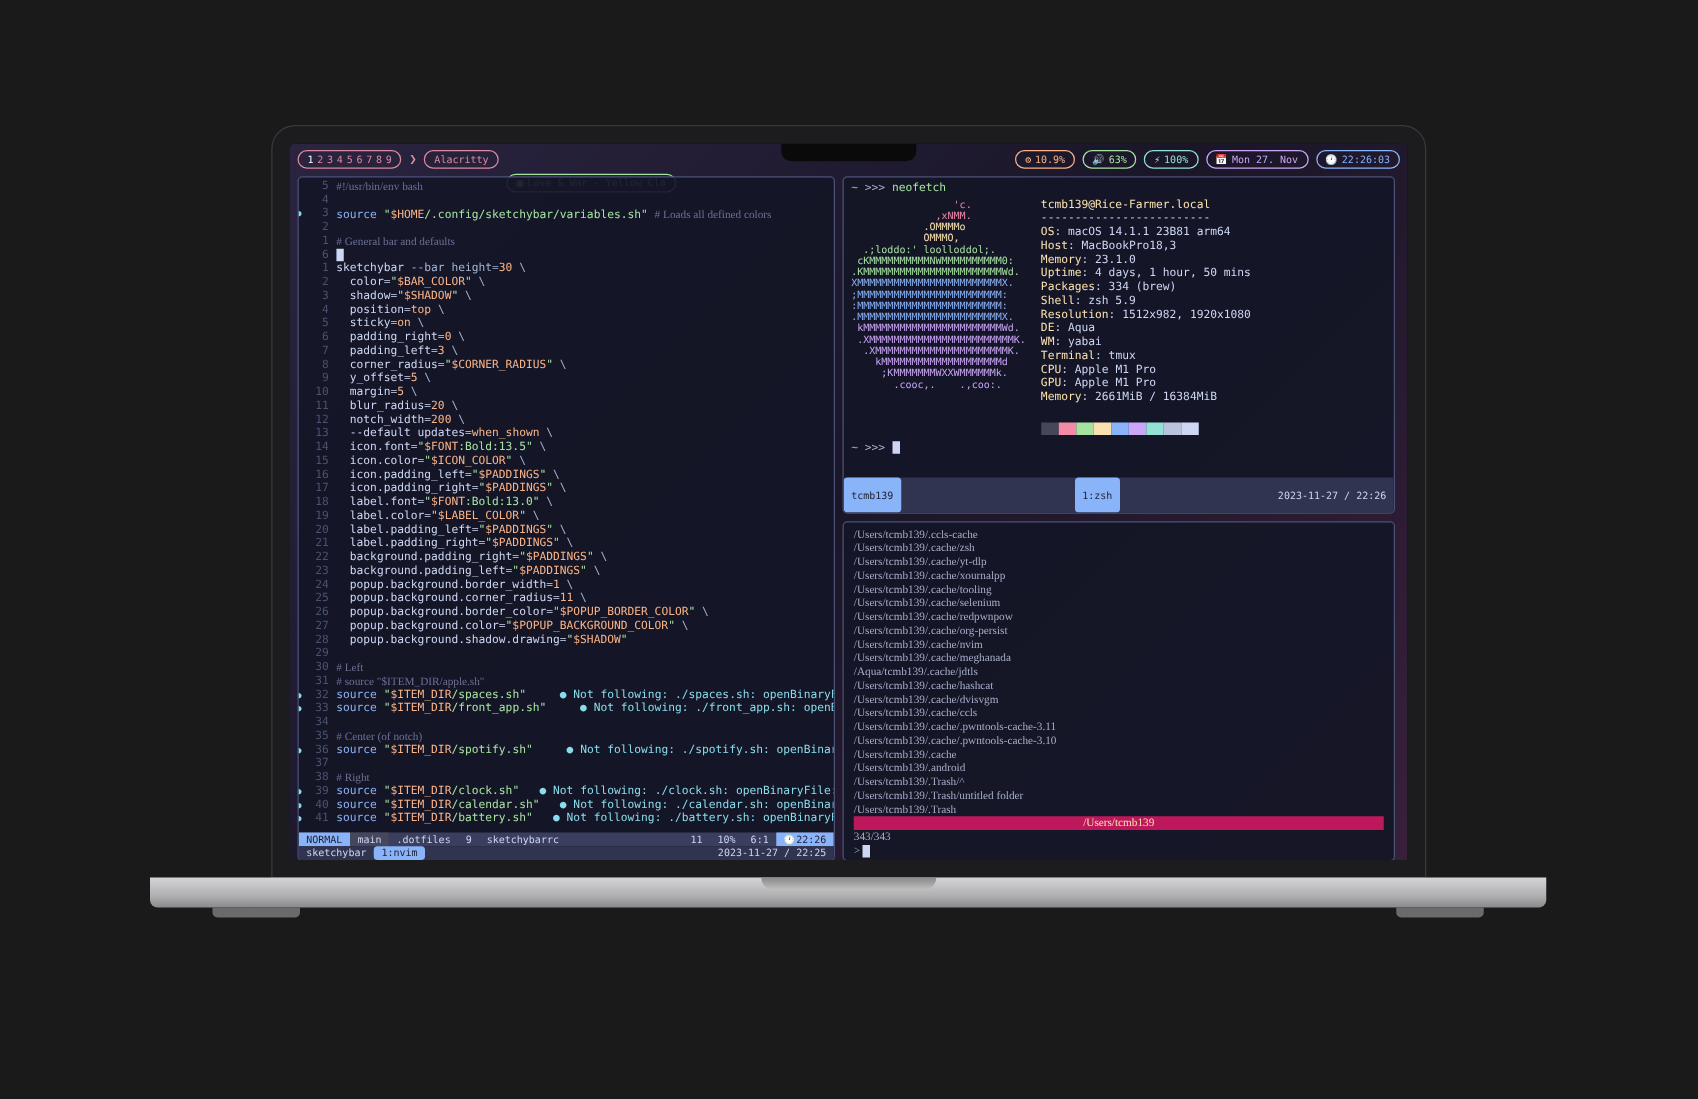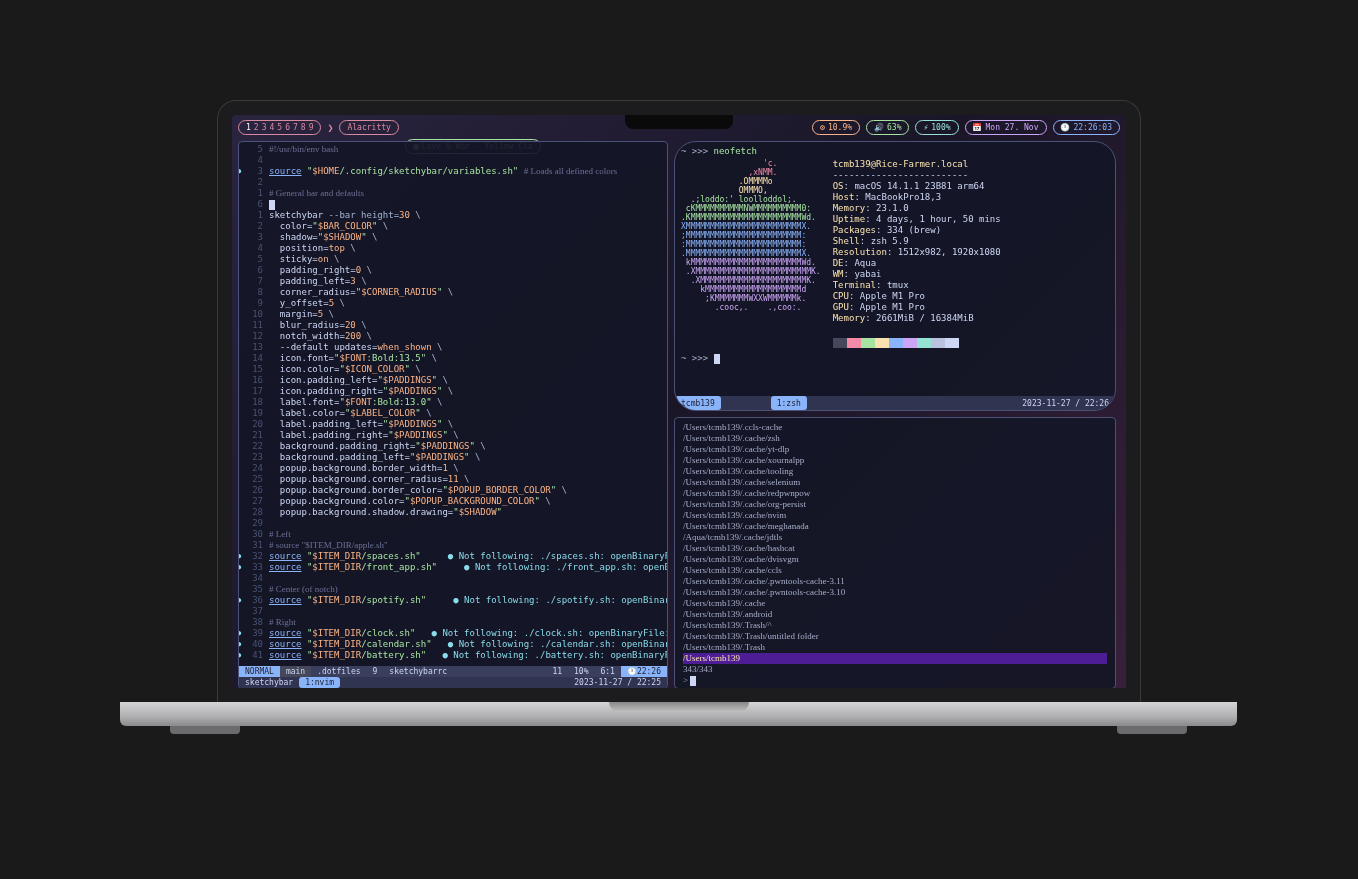--- a/index.html
+++ b/index.html
@@ -26,31 +26,31 @@
   .spacer { flex:1; }
   .cpu { color:#fab387; }
   .vol { color:#a6e3a1; }
   .batt { color:#94e2d5; }
   .date { color:#cba6f7; }
   .time { color:#89b4fa; }
 
   
   .pane { position:absolute; border:1px solid #4a5278; border-radius:4px; background:rgba(20,22,38,0.92); overflow:hidden; }
   .editor { left:6px; top:26px; width:430px; height:548px; }
-  .fetch  { left:442px; top:26px; width:442px; height:270px;border-radius:22px; }
+  .fetch  { left:442px; top:26px; width:442px; height:270px; }
   .files  { left:442px; top:302px; width:442px; height:272px; }
 
   .gutter { position:absolute; left:0; top:0; bottom:22px; width:28px; text-align:right; color:#4a5270; padding:2px 4px 0 0; }
   .gutter div { height:11px; position:relative; }
   .gutter .warn::before { content:"●"; color:#89dceb; position:absolute; left:-2px; font-size:7px; }
   .code { position:absolute; left:30px; right:0; top:0; bottom:22px; padding-top:2px; overflow:hidden; white-space:pre; }
   .code > div { height:11px; }
 
   .c-cmt   { color:#6c7096;font-family:Liberation Serif, serif; }
-  .c-kw    { color:#89b4fa;text-decoration:underline; }
+  .c-kw    { color:#89b4fa; }
   .c-str   { color:#a6e3a1; }
   .c-var   { color:#fab387; }
   .c-warn  { color:#89dceb; }
   .c-prop  { color:#cdd6f4; }
 
   .statusbar { position:absolute; left:0; right:0; bottom:0; height:22px; display:flex; flex-direction:column; font-size:8px; }
   .sb-row { height:11px; display:flex; align-items:center; background:#313450; }
   .sb-row.top { background:#3b3f5e; }
   .sb-seg { padding:0 6px; height:100%; display:flex; align-items:center; }
   .sb-mode { background:#89b4fa; color:#1e1e2e; }
@@ -65,25 +65,25 @@
   .prompt .cmd { color:#a6e3a1; }
   .fetch-grid { display:flex; gap:12px; margin-top:2px; }
   .logo { color:#f38ba8; font-size:8px; line-height:9px; white-space:pre; }
   .logo .l2{color:#f9e2af;} .logo .l3{color:#a6e3a1;} .logo .l4{color:#89b4fa;} .logo .l5{color:#cba6f7;}
   .info div { height:11px; }
   .info .key { color:#f9e2af; }
   .info .val { color:#cdd6f4; }
   .swatches { display:flex; margin-top:3px; }
   .swatches span { width:14px; height:10px; display:inline-block; }
 
-  .fetch-bar { position:absolute; left:0; right:0; bottom:0; height:14px; display:flex; align-items:flex-end; font-size:8px; background:#313450; }
+  .fetch-bar { position:absolute; left:0; right:0; bottom:0; height:28px; display:flex; align-items:flex-end; font-size:8px; background:#313450;gap:39px; }
 
   .file-list { padding:4px 8px; color:#a6adc8; overflow:hidden;font-family:Liberation Serif, serif; }
   .file-list div { height:11px; white-space:nowrap; }
-  .file-list .hl { color:#f9e2af; background:#4c1d95; }
+  .file-list .hl { color:#f9e2af; background:#be185d;text-align:center; }
   .cursor { display:inline-block; width:6px; height:10px; background:#cdd6f4; vertical-align:middle; }
 </style>
 </head>
 <body>
 
 <div class="laptop">
   <div class="bezel">
     <div class="notch"></div>
     <div class="screen">
 
@@ -218,21 +218,21 @@
                   <span style="background: rgb(148, 226, 213);"></span>
                   <span style="background: rgb(186, 194, 222);"></span>
                   <span style="background: rgb(205, 214, 244);"></span>
                 </div>
               </div>
           </div>
           <div class="prompt" style="margin-top:4px"><span>~ &gt;&gt;&gt; </span><span class="cursor"></span></div>
         </div>
         <div class="fetch-bar">
           <span class="sb-seg sb-tmux">tcmb139</span>
-          <span class="sb-seg sb-tmux" style="margin-left:50px">1:zsh</span>
+          <span class="sb-seg sb-tmux" style="margin-left:100px">1:zsh</span>
           <span class="sb-seg sb-right sb-info">2023-11-27 / 22:26</span>
         </div>
       </div>
 
       <div class="pane files">
         <div class="file-list" id="file-list">
             <div>/Users/tcmb139/.ccls-cache</div>
             <div>/Users/tcmb139/.cache/zsh</div>
             <div>/Users/tcmb139/.cache/yt-dlp</div>
             <div>/Users/tcmb139/.cache/xournalpp</div>

